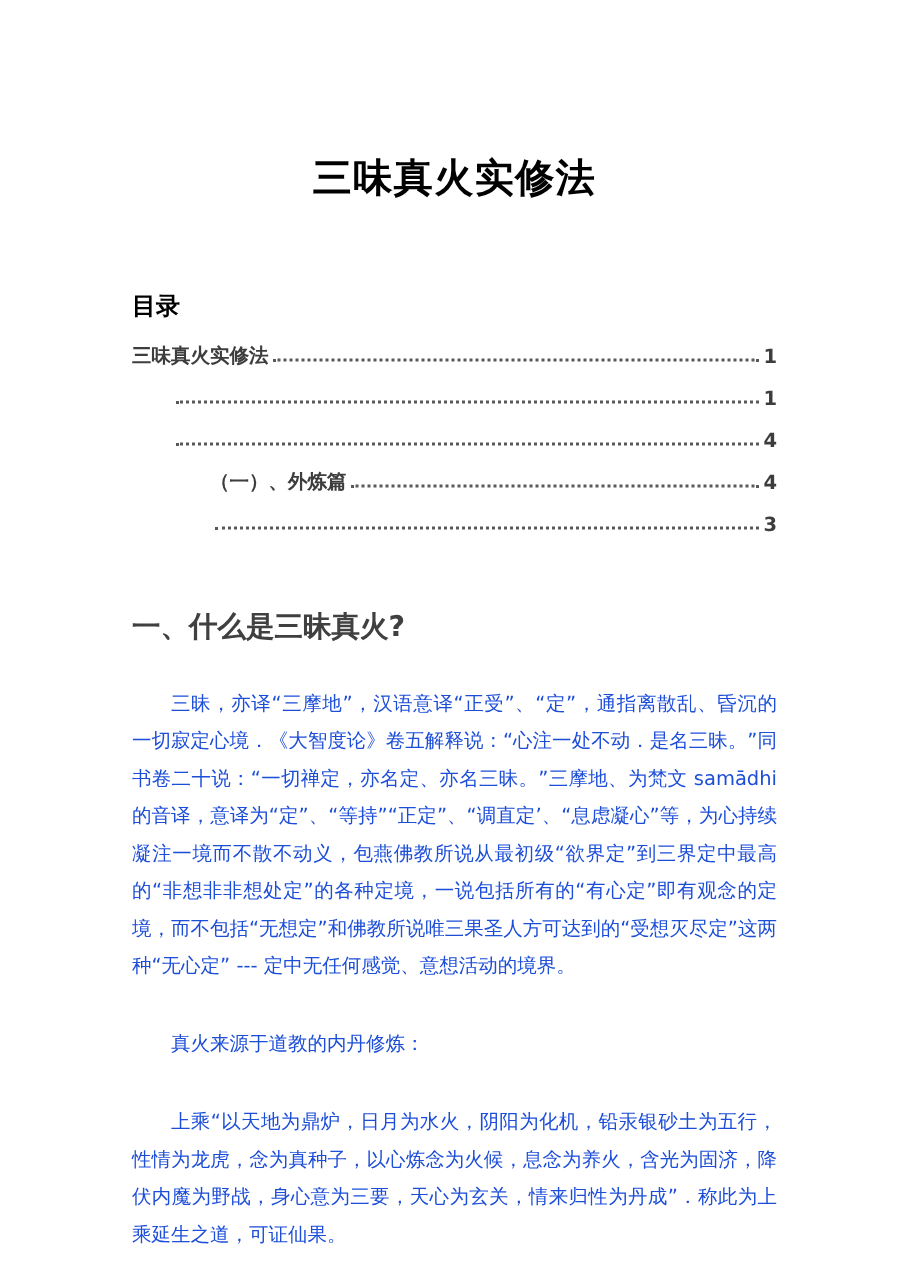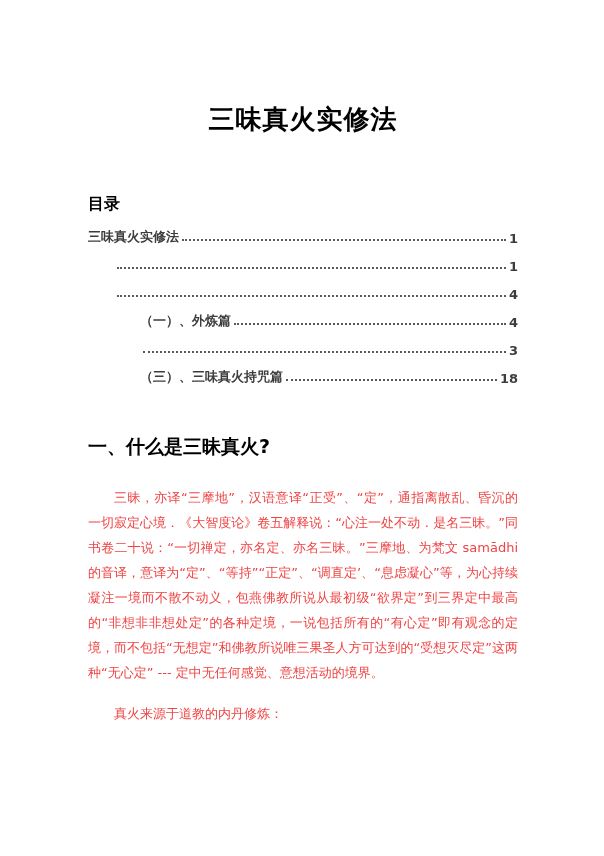--- a/index.html
+++ b/index.html
@@ -47,32 +47,32 @@
     min-width: 20px;
   }
   .toc-row .toc-page { padding-bottom: 1px; }
   .toc-row.lv2 { padding-left: 26px; }
   .toc-row.lv3 { padding-left: 52px; }
   .section-heading {
     margin-top: 46px;
     font-size: 19px;
     line-height: 26px;
     font-weight: bold;
-    color: #000000;
+    color: #404040;
   }
   .body-para {
     margin: 0;
     font-size: 13px;
     line-height: 25px;
-    color: #ef4444;
+    color: #1d4ed8;
     text-align: justify;
     text-indent: 2em;
   }
   .body-para.first { margin-top: 26px; }
-  .body-para.gap { margin-top: 16px; }
+  .body-para.gap { margin-top: 27px; }
 </style>
 </head>
 <body>
 
 <div class="page">
 
   <div class="doc-title">三味真火实修法</div>
 
   <div class="toc-heading">目录</div>
 
@@ -92,25 +92,21 @@
     </div>
     <div class="toc-row lv3">
       <span class="toc-label">（一）、外炼篇</span>
       <span class="toc-dots"></span>
       <span class="toc-page">4</span>
     </div>
     <div class="toc-row lv3">
       <span class="toc-dots"></span>
       <span class="toc-page">3</span>
     </div>
-    <div class="toc-row lv3">
-      <span class="toc-label">（三）、三味真火持咒篇</span>
-      <span class="toc-dots"></span>
-      <span class="toc-page">18</span>
-    </div>
   </div>
 
   <div class="section-heading">一、什么是三昧真火?</div>
 
   <p class="body-para first">三昧，亦译“三摩地”，汉语意译“正受”、“定”，通指离散乱、昏沉的一切寂定心境．《大智度论》卷五解释说：“心注一处不动．是名三昧。”同书卷二十说：“一切禅定，亦名定、亦名三昧。”三摩地、为梵文 samādhi 的音译，意译为“定”、“等持”“正定”、“调直定’、“息虑凝心”等，为心持续凝注一境而不散不动义，包燕佛教所说从最初级“欲界定”到三界定中最高的“非想非非想处定”的各种定境，一说包括所有的“有心定”即有观念的定境，而不包括“无想定”和佛教所说唯三果圣人方可达到的“受想灭尽定”这两种“无心定” --- 定中无任何感觉、意想活动的境界。</p>
   <p class="body-para gap">真火来源于道教的内丹修炼：</p>
+  <p class="body-para gap">上乘“以天地为鼎炉，日月为水火，阴阳为化机，铅汞银砂土为五行，性情为龙虎，念为真种子，以心炼念为火候，息念为养火，含光为固济，降伏内魔为野战，身心意为三要，天心为玄关，情来归性为丹成”．称此为上乘延生之道，可证仙果。</p>
 
 </div>
 
 </body></html>

